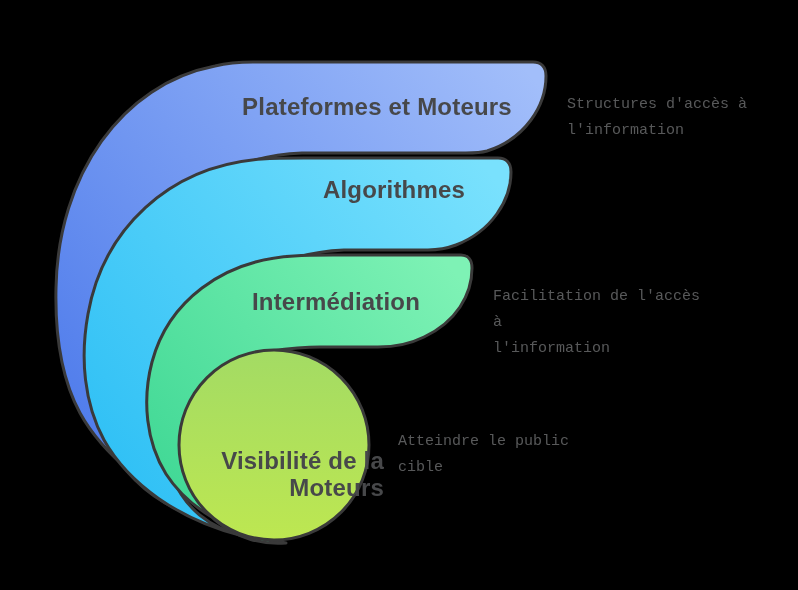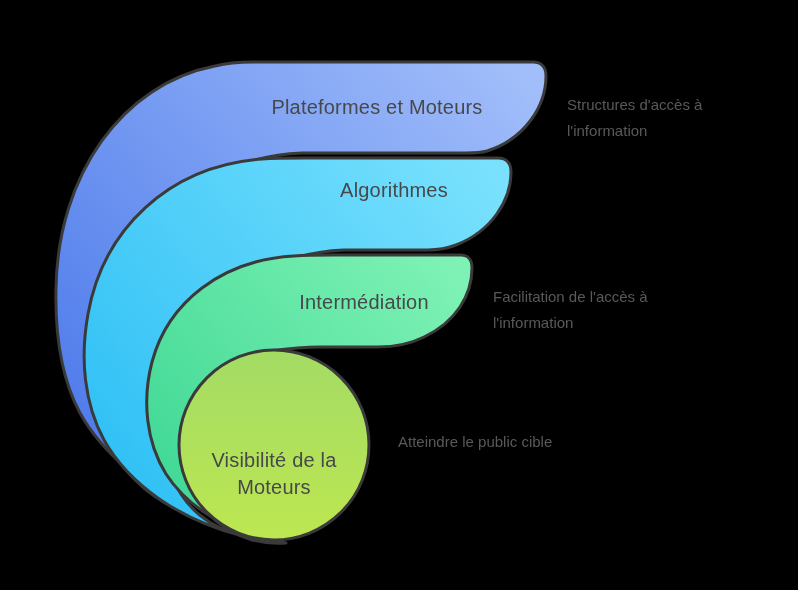--- a/index.html
+++ b/index.html
@@ -16,41 +16,42 @@
     overflow: hidden;
   }
   .stage svg {
     position: absolute;
     left: 0;
     top: 0;
   }
   .seg-title {
     position: absolute;
     color: var(--title-color, #47484a);
-    font-weight: 400;
-    font-size: 20px;
+    font-weight: 700;
+    font-size: 24px;
     line-height: 28px;
     text-align: center;
     letter-spacing: 0.2px;
   }
   .seg-title .line { display: block; }
-  .seg-title.two-line { line-height: 27px; }
+  .seg-title.two-line { line-height: 27px; text-align: right; }
   .caption {
     position: absolute;
     color: var(--caption-color, #58595a);
     font-size: 15px;
     line-height: 26px;
     font-weight: 400;
     text-align: left;
+    font-family: Liberation Mono, monospace;
   }
   .caption .line { display: block; }
   
   .t-plateformes { left: 237px; top: 93px;  width: 280px; }
   .t-algorithmes { left: 284px; top: 176px; width: 220px; }
-  .t-intermediation { left: 254px; top: 288px; width: 220px; }
+  .t-intermediation { left: 226px; top: 288px; width: 220px; }
   .t-visibilite { left: 164px; top: 447px; width: 220px; }
   .c-plateformes { left: 567px; top: 92px;  width: 190px; }
   .c-algorithmes { left: 530px; top: 189px; width: 230px; }
   .c-intermediation { left: 493px; top: 284px; width: 210px; }
   .c-visibilite { left: 398px; top: 429px; width: 220px; }
 </style>
 </head>
 <body>
 
 <div class="stage">

